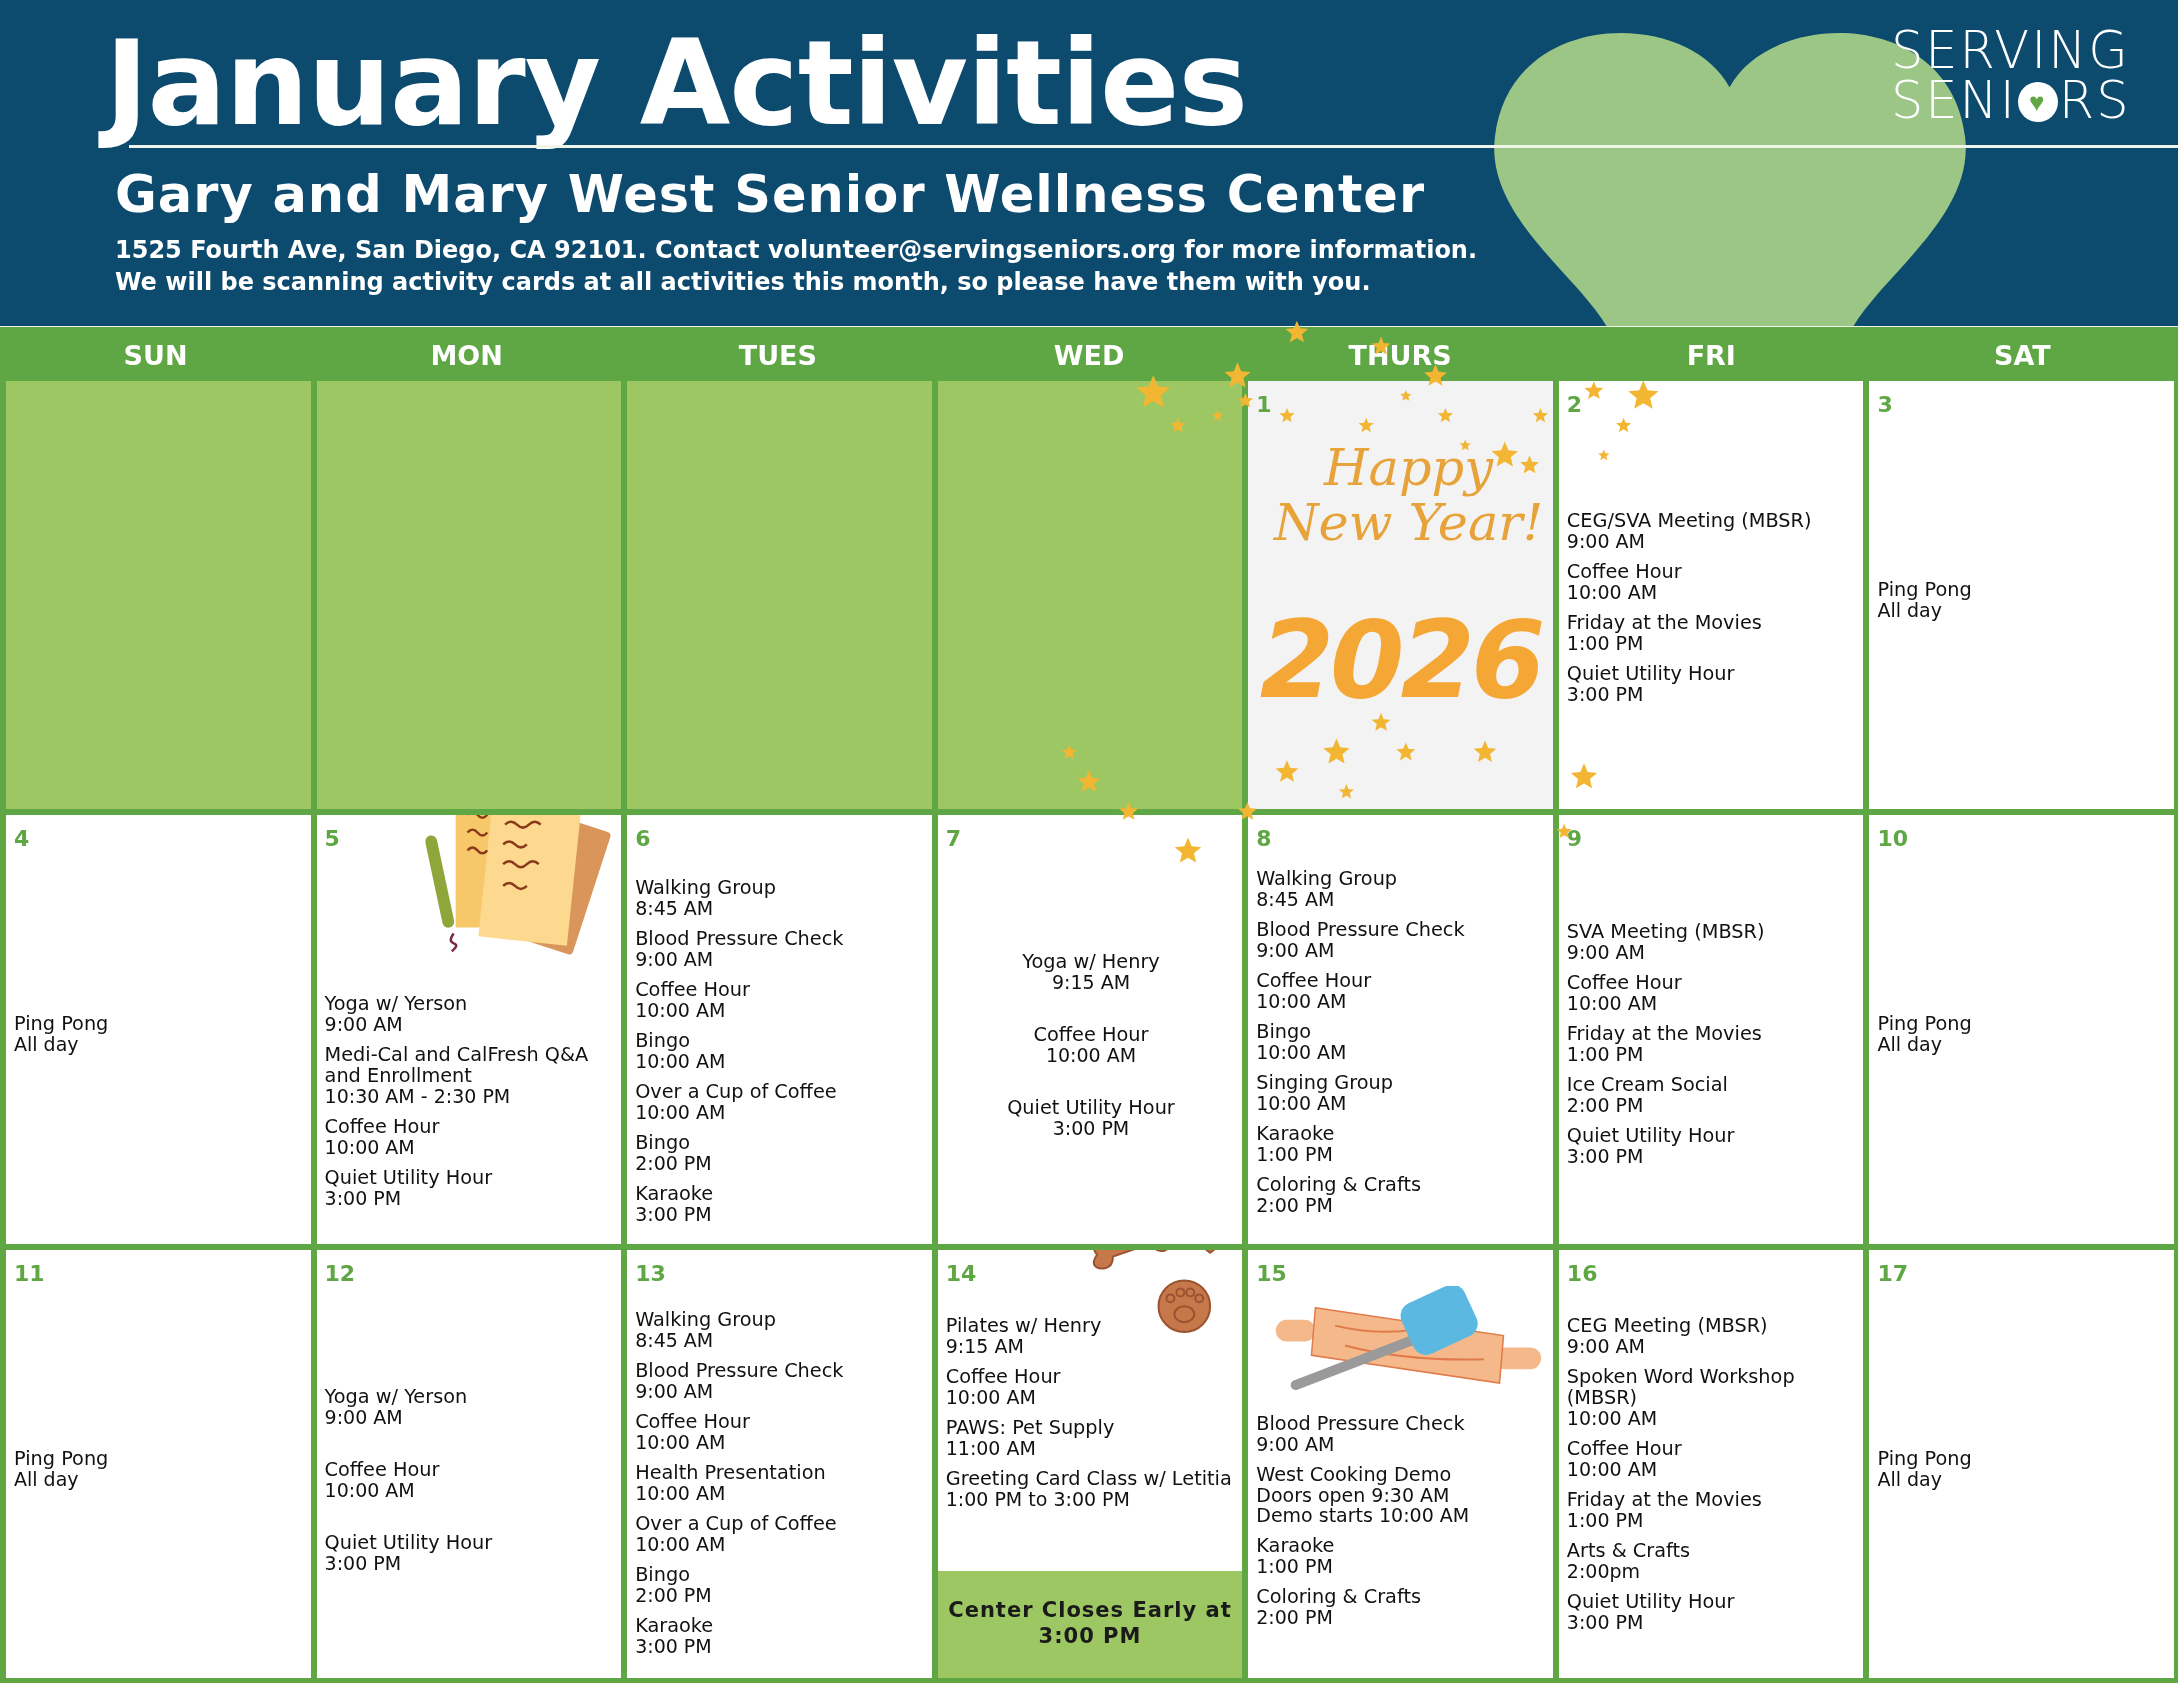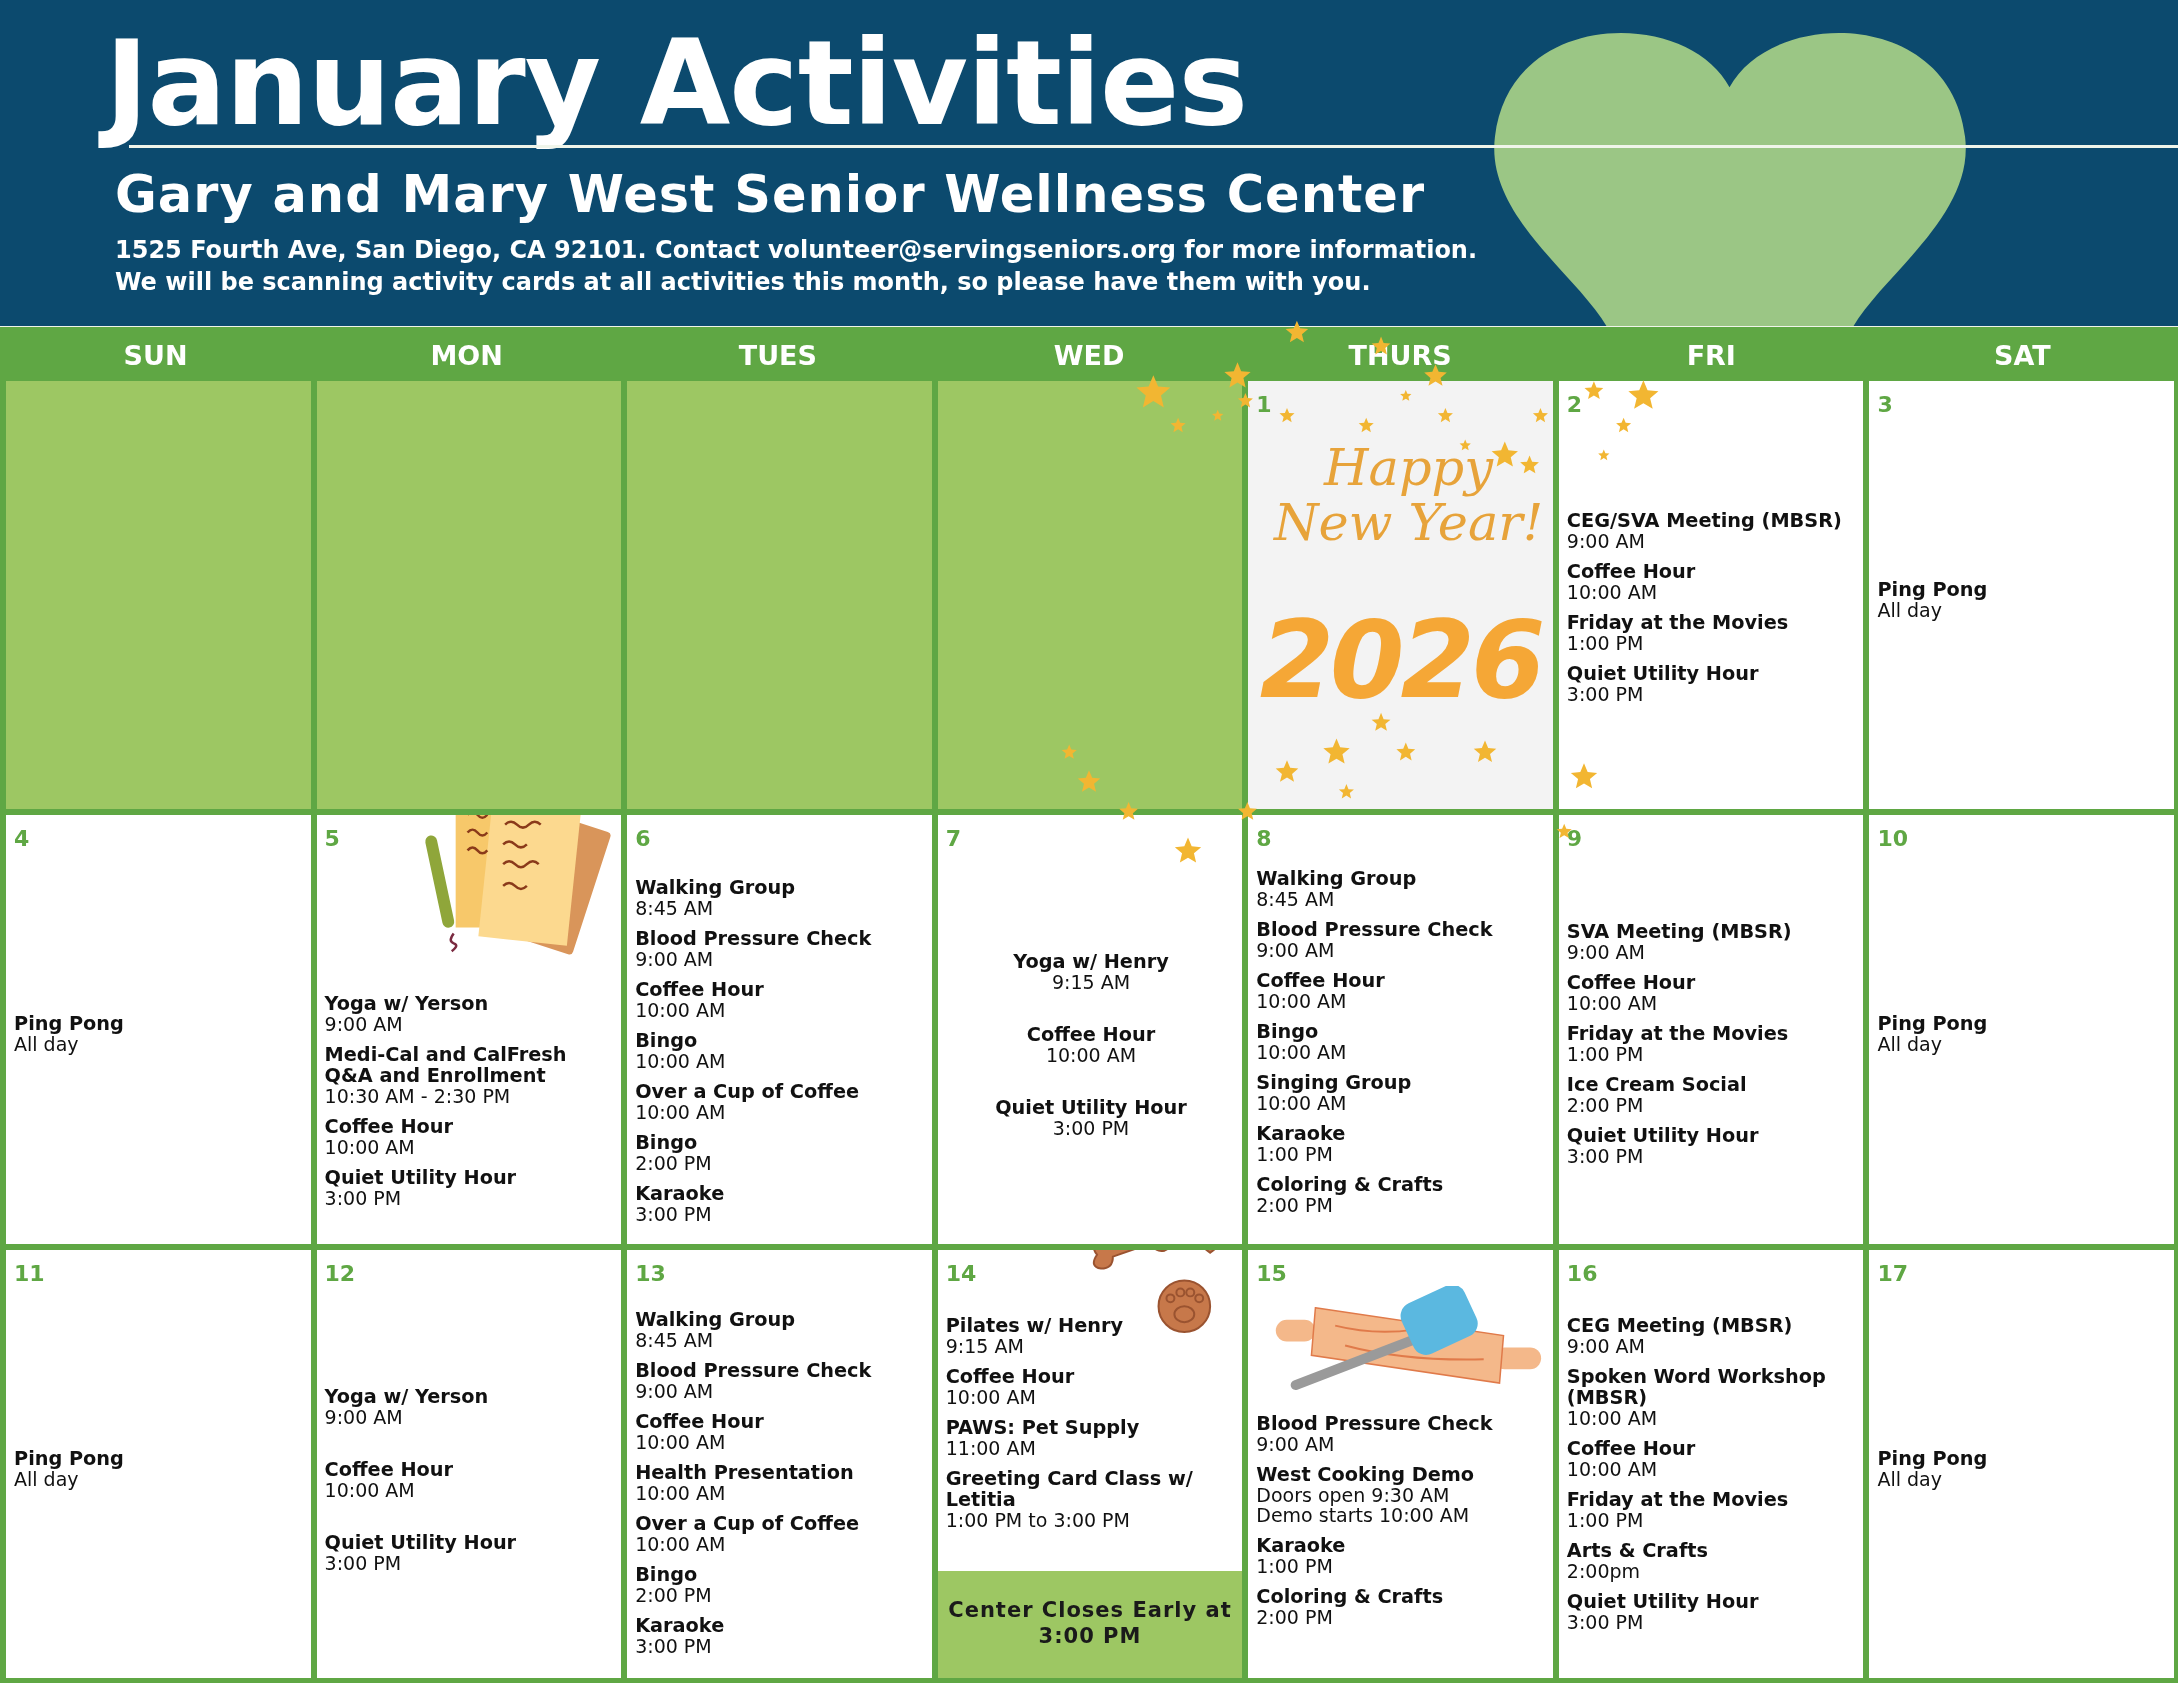--- a/index.html
+++ b/index.html
@@ -59,21 +59,21 @@
     background: #ffffff; position: relative; overflow: hidden;
     padding: 10px 8px 0 8px;
   }
   .cell.empty { background: #9dc763; }
   .cell.ny { background: #f3f3f3; }
   .num {
     color: #5fa744; font-weight: bold; font-size: 22px; line-height: 28px; display: block;
   }
   .events { position: absolute; left: 8px; right: 6px; }
   .ev { margin-bottom: 10px; }
-  .ev-name { color: #111; font-weight: bold; font-size: 19.3px; line-height: 21px; display: block; }
+  .ev-name { color: #111; font-weight: normal; font-size: 19.3px; line-height: 21px; display: block; }
   .ev-time { color: #111; font-weight: normal; font-size: 19px; line-height: 20px; display: block; }
   .closes {
     position: absolute; left: 0; right: 0; bottom: 0; height: 107px;
     background: #9dc763; color: #1a1a1a; font-weight: bold; font-size: 21px;
     line-height: 26px; text-align: center; padding-top: 26px; letter-spacing: 1px; margin-top: 28px;
   }
   .ny-happy {
     position: absolute; left: 16px; right: 0; top: 59px; text-align: center;
     font-family: "DejaVu Serif", serif; font-style: italic; color: #e7a33a; font-size: 51px; line-height: 55px;
   }
@@ -91,20 +91,24 @@
 <div class="header">
   <svg class="heart" viewBox="0 0 485 315" preserveAspectRatio="none">
     <path d="M242 70 C 200 -10, 20 -10, 5 120 C -5 200, 90 260, 120 315 L 365 315 C 395 260, 490 200, 480 120 C 465 -10, 285 -10, 242 70 Z" fill="#9bc685"></path>
   </svg>
   <div class="title">January Activities</div>
   <div class="rule-top"></div>
   <div class="subtitle">Gary and Mary West Senior Wellness Center</div>
   <div class="info">
     <div>1525 Fourth Ave, San Diego, CA 92101. Contact volunteer@servingseniors.org for more information.</div>
     <div>We will be scanning activity cards at all activities this month, so please have them with you.</div>
+  </div>
+  <div class="logo">
+    <span class="line">SERVING</span>
+    <span class="line"><span>SENI</span><span class="heart-o"></span><span>RS</span></span>
   </div>
   <div class="rule-bottom"></div>
 </div>
 
 <div class="days">
   <div class="dn">SUN</div>
   <div class="dn">MON</div>
   <div class="dn">TUES</div>
   <div class="dn">WED</div>
   <div class="dn">THURS</div>

